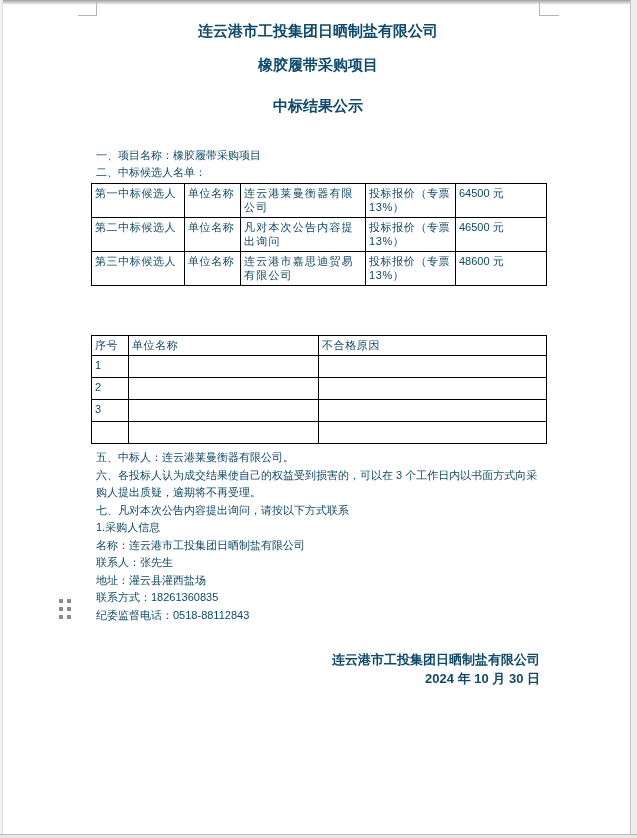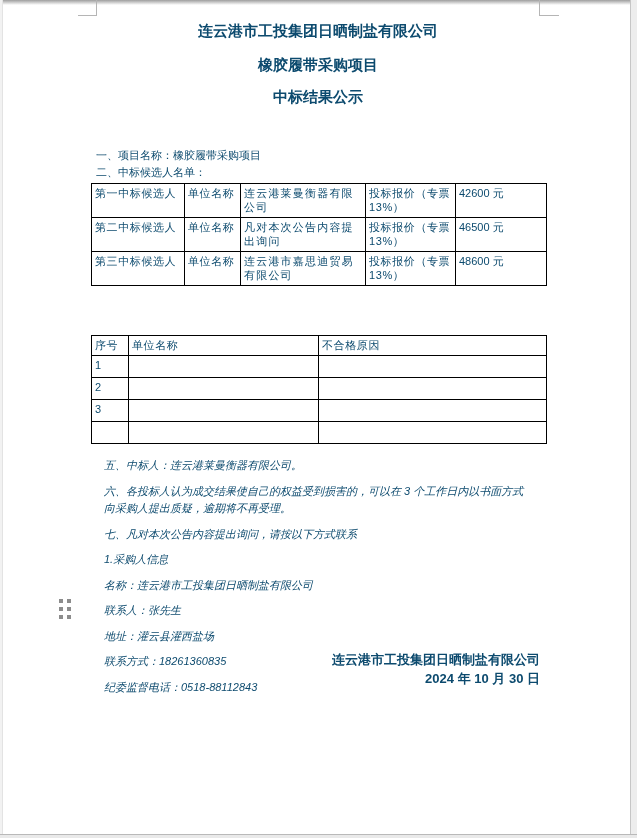--- a/index.html
+++ b/index.html
@@ -23,28 +23,28 @@
   .crop-tr{position:absolute;left:539px;top:0;width:19px;height:15px;
     border-left:1px solid #b5b5b5;border-bottom:1px solid #b5b5b5;}
   
   .drag-handle{position:absolute;left:59px;top:599px;
     display:grid;grid-template-columns:4px 4px;grid-auto-rows:4px;
     column-gap:4px;row-gap:4px;}
   .drag-handle span{background:#8c8c8c;width:4px;height:4px;}
   
   .title{position:absolute;left:96px;width:444px;text-align:center;
     font-size:15px;font-weight:700;line-height:17px;}
-  .t1{top:22px}.t2{top:56px}.t3{top:88px}
+  .t1{top:22px}.t2{top:56px}.t3{top:97px}
   
   .bodyline{position:absolute;left:96px;width:444px;
     font-size:11px;line-height:17px;}
   .s1{top:147px}.s2{top:164px}.s3{top:300px}
   .textblock{position:absolute;left:96px;top:449px;width:444px;
     font-size:11px;line-height:17.5px;}
-  .textblock p{margin:8px;font-style:italic;}
+  .textblock p{margin:0;}
   
   table{position:absolute;left:91px;border-collapse:collapse;
     table-layout:fixed;width:455px;font-size:11px;}
   .tbl-candidates{top:183px;}
   .tbl-invalid{top:335px;}
   td,th{border:1px solid #000;padding:2px 3px;vertical-align:top;
     text-align:left;font-weight:400;line-height:14px;overflow:hidden;
     letter-spacing:0.6px;word-break:break-all;}
   .tbl-candidates td{height:29px;}
   .td-company{letter-spacing:1.2px;}
@@ -82,21 +82,21 @@
         <col style="width:125px">
       <col style="width:90px">
         <col style="width:91px">
     </colgroup>
     <tbody>
       <tr>
         <td>第一中标候选人</td>
         <td>单位名称</td>
         <td class="td-company">连云港莱曼衡器有限公司</td>
         <td>投标报价（专票13%）</td>
-        <td class="td-price">42600 元</td>
+        <td class="td-price">64500 元</td>
       </tr>
       <tr>
         <td>第二中标候选人</td>
         <td>单位名称</td>
         <td class="td-company">凡对本次公告内容提出询问</td>
         <td>投标报价（专票13%）</td>
         <td class="td-price">46500 元</td>
       </tr>
       <tr>
         <td>第三中标候选人</td>

